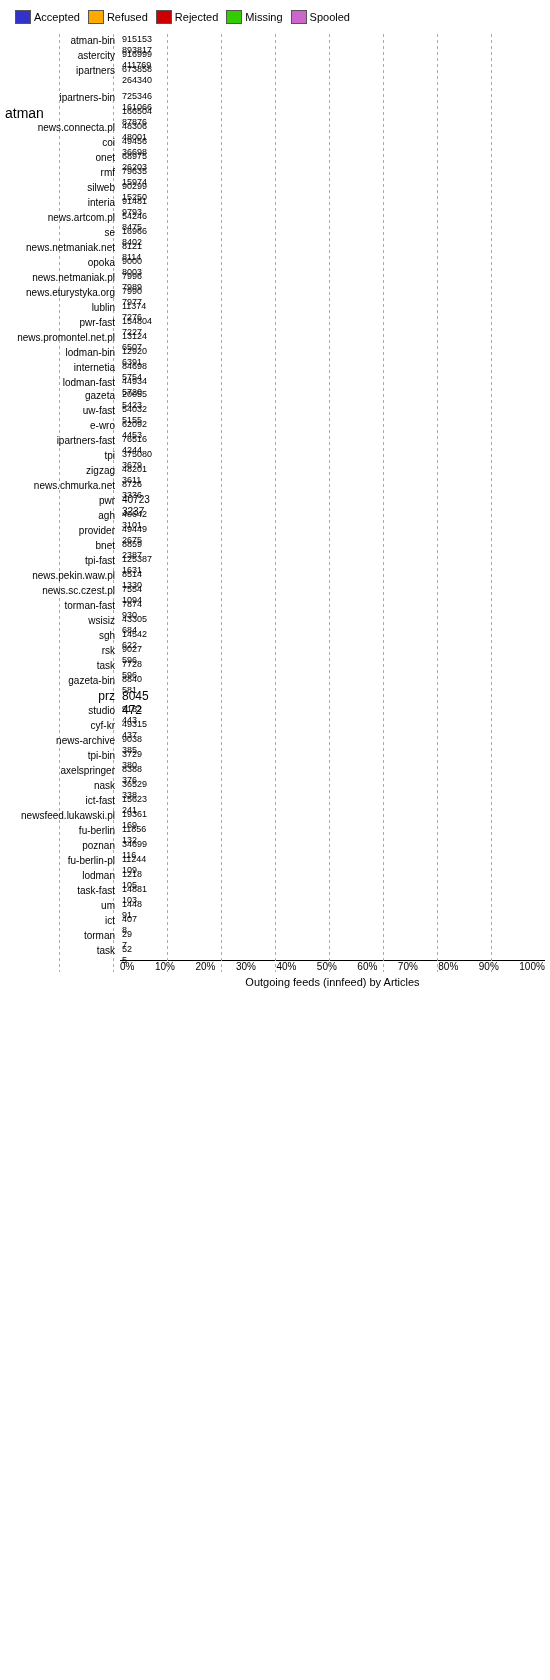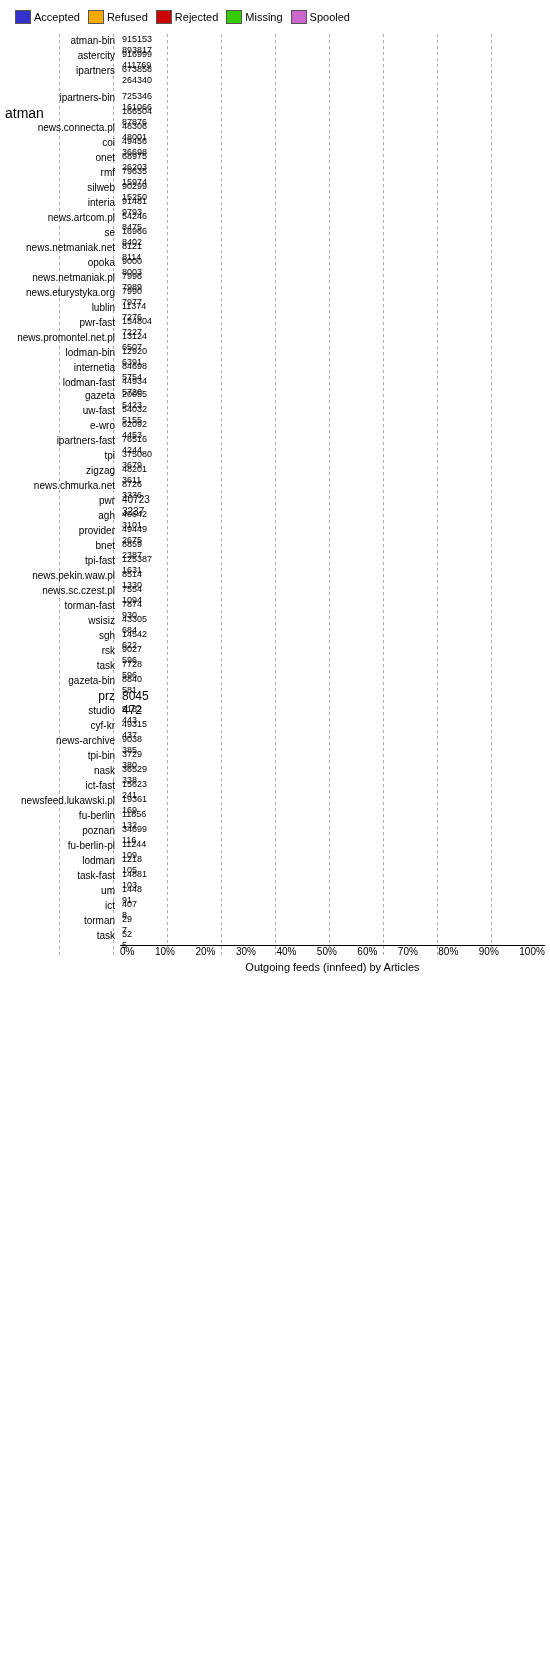--- a/index.html
+++ b/index.html
@@ -599,20 +599,31 @@
           <div style="display: flex; height: 11px; position: relative;">
             <div style="height: 100%; background: rgb(51, 51, 204); width: 90%;"></div>
             <div style="height: 100%; background: rgb(255, 170, 0); width: 7.5%;"></div>
             <div style="height: 100%; background: rgb(204, 0, 0); width: 0.5%;"></div>
             <div style="height: 100%; background: rgb(51, 204, 0); width: 0.5%;"></div>
             <div style="height: 100%; background: rgb(204, 102, 204); width: 1.5%;"></div>
             <div style="position: absolute; left: calc(100% + 2px); top: -1px; font-size: 9px; white-space: nowrap; line-height: 1.2;">3729<br>380</div>
           </div>
         </div>
         <div style="display: flex; align-items: center; height: 13px; margin-bottom: 2px; position: relative;">
+          <div style="position: absolute; left: -115px; width: 110px; text-align: right; font-size: 10px;">axelspringer</div>
+          <div style="display: flex; height: 11px; position: relative;">
+            <div style="height: 100%; background: rgb(51, 51, 204); width: 95%;"></div>
+            <div style="height: 100%; background: rgb(255, 170, 0); width: 3.5%;"></div>
+            <div style="height: 100%; background: rgb(204, 0, 0); width: 0.5%;"></div>
+            <div style="height: 100%; background: rgb(51, 204, 0); width: 0.5%;"></div>
+            <div style="height: 100%; background: rgb(204, 102, 204); width: 0.5%;"></div>
+            <div style="position: absolute; left: calc(100% + 2px); top: -1px; font-size: 9px; white-space: nowrap; line-height: 1.2;">8388<br>376</div>
+          </div>
+        </div>
+        <div style="display: flex; align-items: center; height: 13px; margin-bottom: 2px; position: relative;">
           <div style="position: absolute; left: -115px; width: 110px; text-align: right; font-size: 10px;">nask</div>
           <div style="display: flex; height: 11px; position: relative;">
             <div style="height: 100%; background: rgb(51, 51, 204); width: 98.5%;"></div>
             <div style="height: 100%; background: rgb(255, 170, 0); width: 1%;"></div>
             <div style="height: 100%; background: rgb(204, 0, 0); width: 0.1%;"></div>
             <div style="height: 100%; background: rgb(51, 204, 0); width: 0.1%;"></div>
             <div style="height: 100%; background: rgb(204, 102, 204); width: 0.3%;"></div>
             <div style="position: absolute; left: calc(100% + 2px); top: -1px; font-size: 9px; white-space: nowrap; line-height: 1.2;">36529<br>338</div>
           </div>
         </div>

